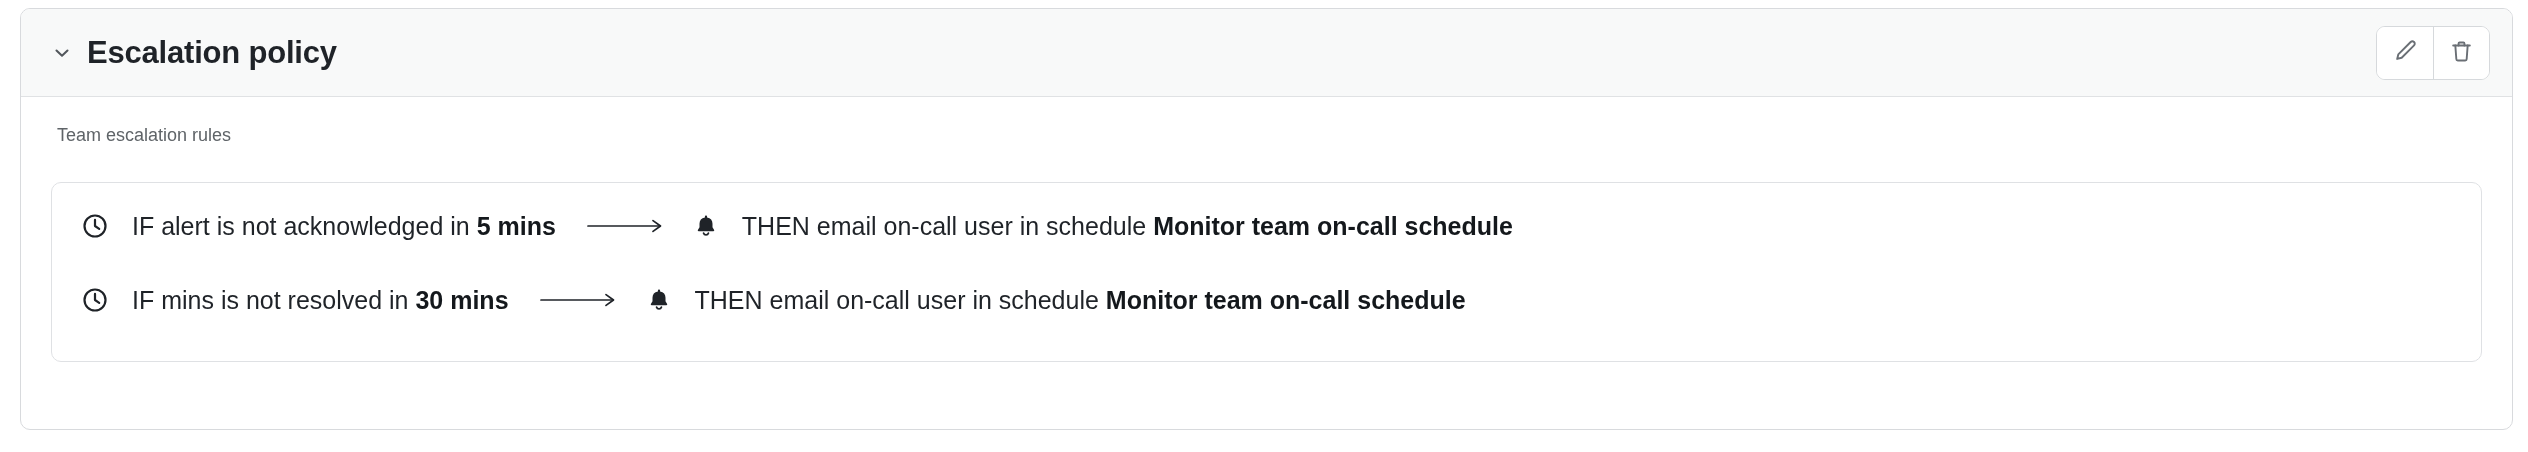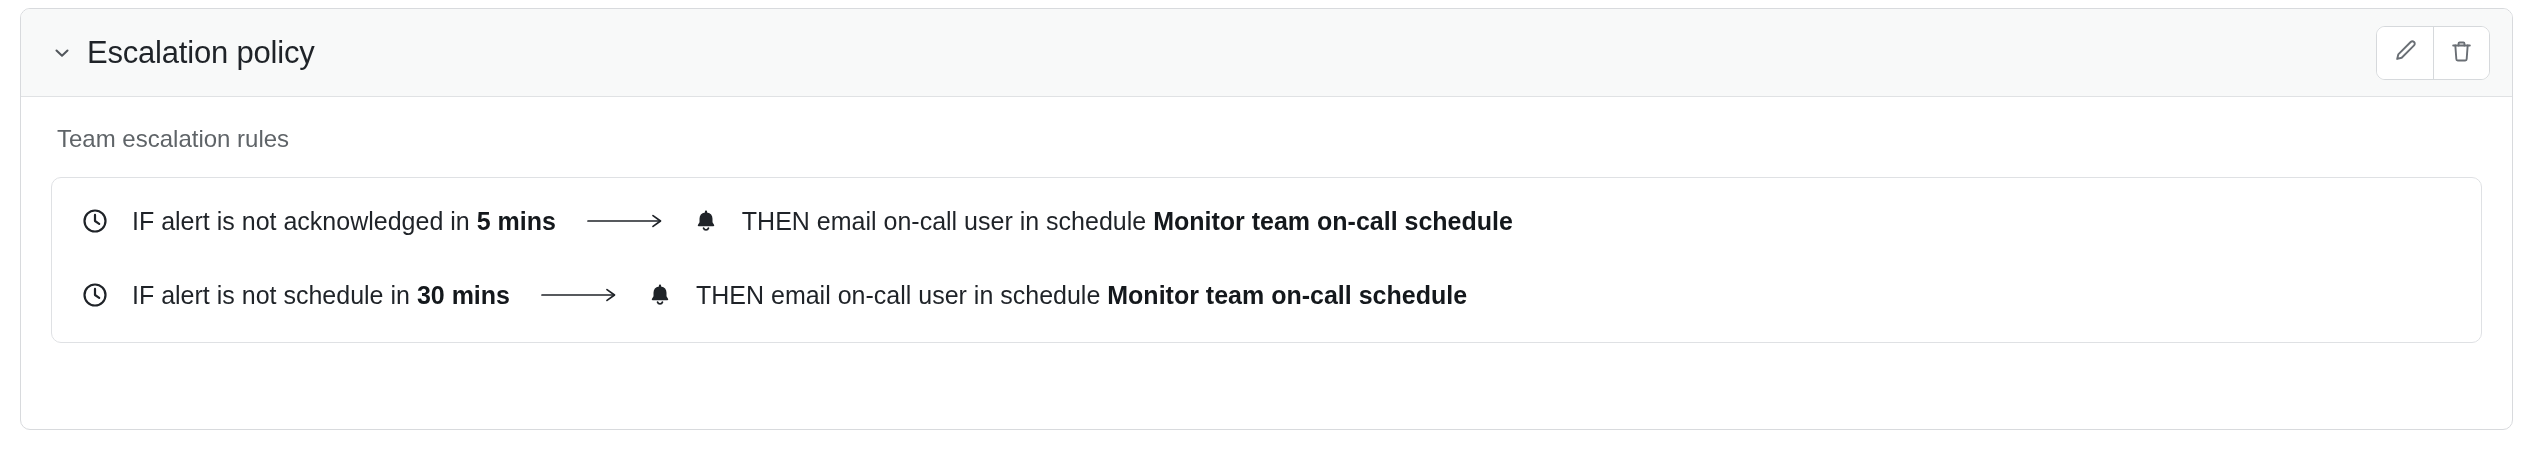--- a/index.html
+++ b/index.html
@@ -57,21 +57,21 @@
     justify-content: center;
     width: 22px;
     height: 22px;
     cursor: pointer;
     background: none;
     border: none;
     padding: 0;
   }
   .card-title {
     font-size: 31px;
-    font-weight: normal;
+    font-weight: bold;
     color: #1f2328;
     letter-spacing: -0.2px;
     white-space: nowrap;
   }
 
   
   .btn-group {
     display: flex;
     align-items: stretch;
     border: 1px solid #d6d9dc;
@@ -94,32 +94,32 @@
     border-left: 1px solid #d6d9dc;
   }
 
   
   .card-body {
     flex: 1;
     padding: 28px 30px 0 30px;
     box-sizing: border-box;
   }
   .body-label {
-    font-size: 24px;
+    font-size: 18px;
     color: #5f6468;
-    margin: 0 0 24px 6px;
+    margin: 0 0 36px 6px;
     white-space: nowrap;
   }
 
   
   .rules-box {
     border: 1px solid #dfe1e4;
     border-radius: 10px;
     background: #ffffff;
-    padding: 20px 28px 24px 28px;
+    padding: 20px 28px 38px 28px;
     box-sizing: border-box;
   }
   .rule-row {
     display: flex;
     align-items: center;
     height: 46px;
     white-space: nowrap;
   }
   .rule-row + .rule-row {
     margin-top: 28px;
@@ -220,21 +220,21 @@
           <span class="rule-text"><span>THEN email on-call user in schedule </span><b>Monitor team on-call schedule</b></span>
         </div>
 
         <div class="rule-row">
           <span class="rule-icon">
             <svg width="28" height="28" viewBox="0 0 24 24" fill="none" aria-hidden="true">
               <circle cx="12" cy="12" r="9" stroke="#1f2328" stroke-width="1.9"></circle>
               <path d="M12 6.8V12l3.6 2.4" stroke="#1f2328" stroke-width="1.9" stroke-linecap="round" stroke-linejoin="round"></path>
             </svg>
           </span>
-          <span class="rule-text"><span>IF alert is not schedule in </span><b>30 mins</b></span>
+          <span class="rule-text"><span>IF mins is not resolved in </span><b>30 mins</b></span>
           <span class="rule-arrow">
             <svg width="80" height="18" viewBox="0 0 80 18" fill="none" aria-hidden="true">
               <path d="M2 9h72" stroke="#1f2328" stroke-width="1.7" stroke-linecap="round"></path>
               <path d="M67 3.6 L74.5 9 L67 14.4" stroke="#1f2328" stroke-width="1.7" stroke-linecap="round" stroke-linejoin="round" fill="none"></path>
             </svg>
           </span>
           <span class="bell-wrap">
             <svg width="26" height="28" viewBox="0 0 24 24" fill="none" aria-hidden="true">
               <path d="M12 2.3c.55 0 1 .45 1 1v.75a6 6 0 0 1 5 5.9v3.3l1.5 2.5c.3.5-.06 1.15-.65 1.15H5.15c-.59 0-.95-.65-.65-1.15L6 13.25V9.95a6 6 0 0 1 5-5.9V3.3c0-.55.45-1 1-1z" fill="#1f2328"></path>
               <path d="M9.8 18.6a2.3 2.3 0 0 0 4.4 0" stroke="#1f2328" stroke-width="1.7" stroke-linecap="round" fill="none"></path>

